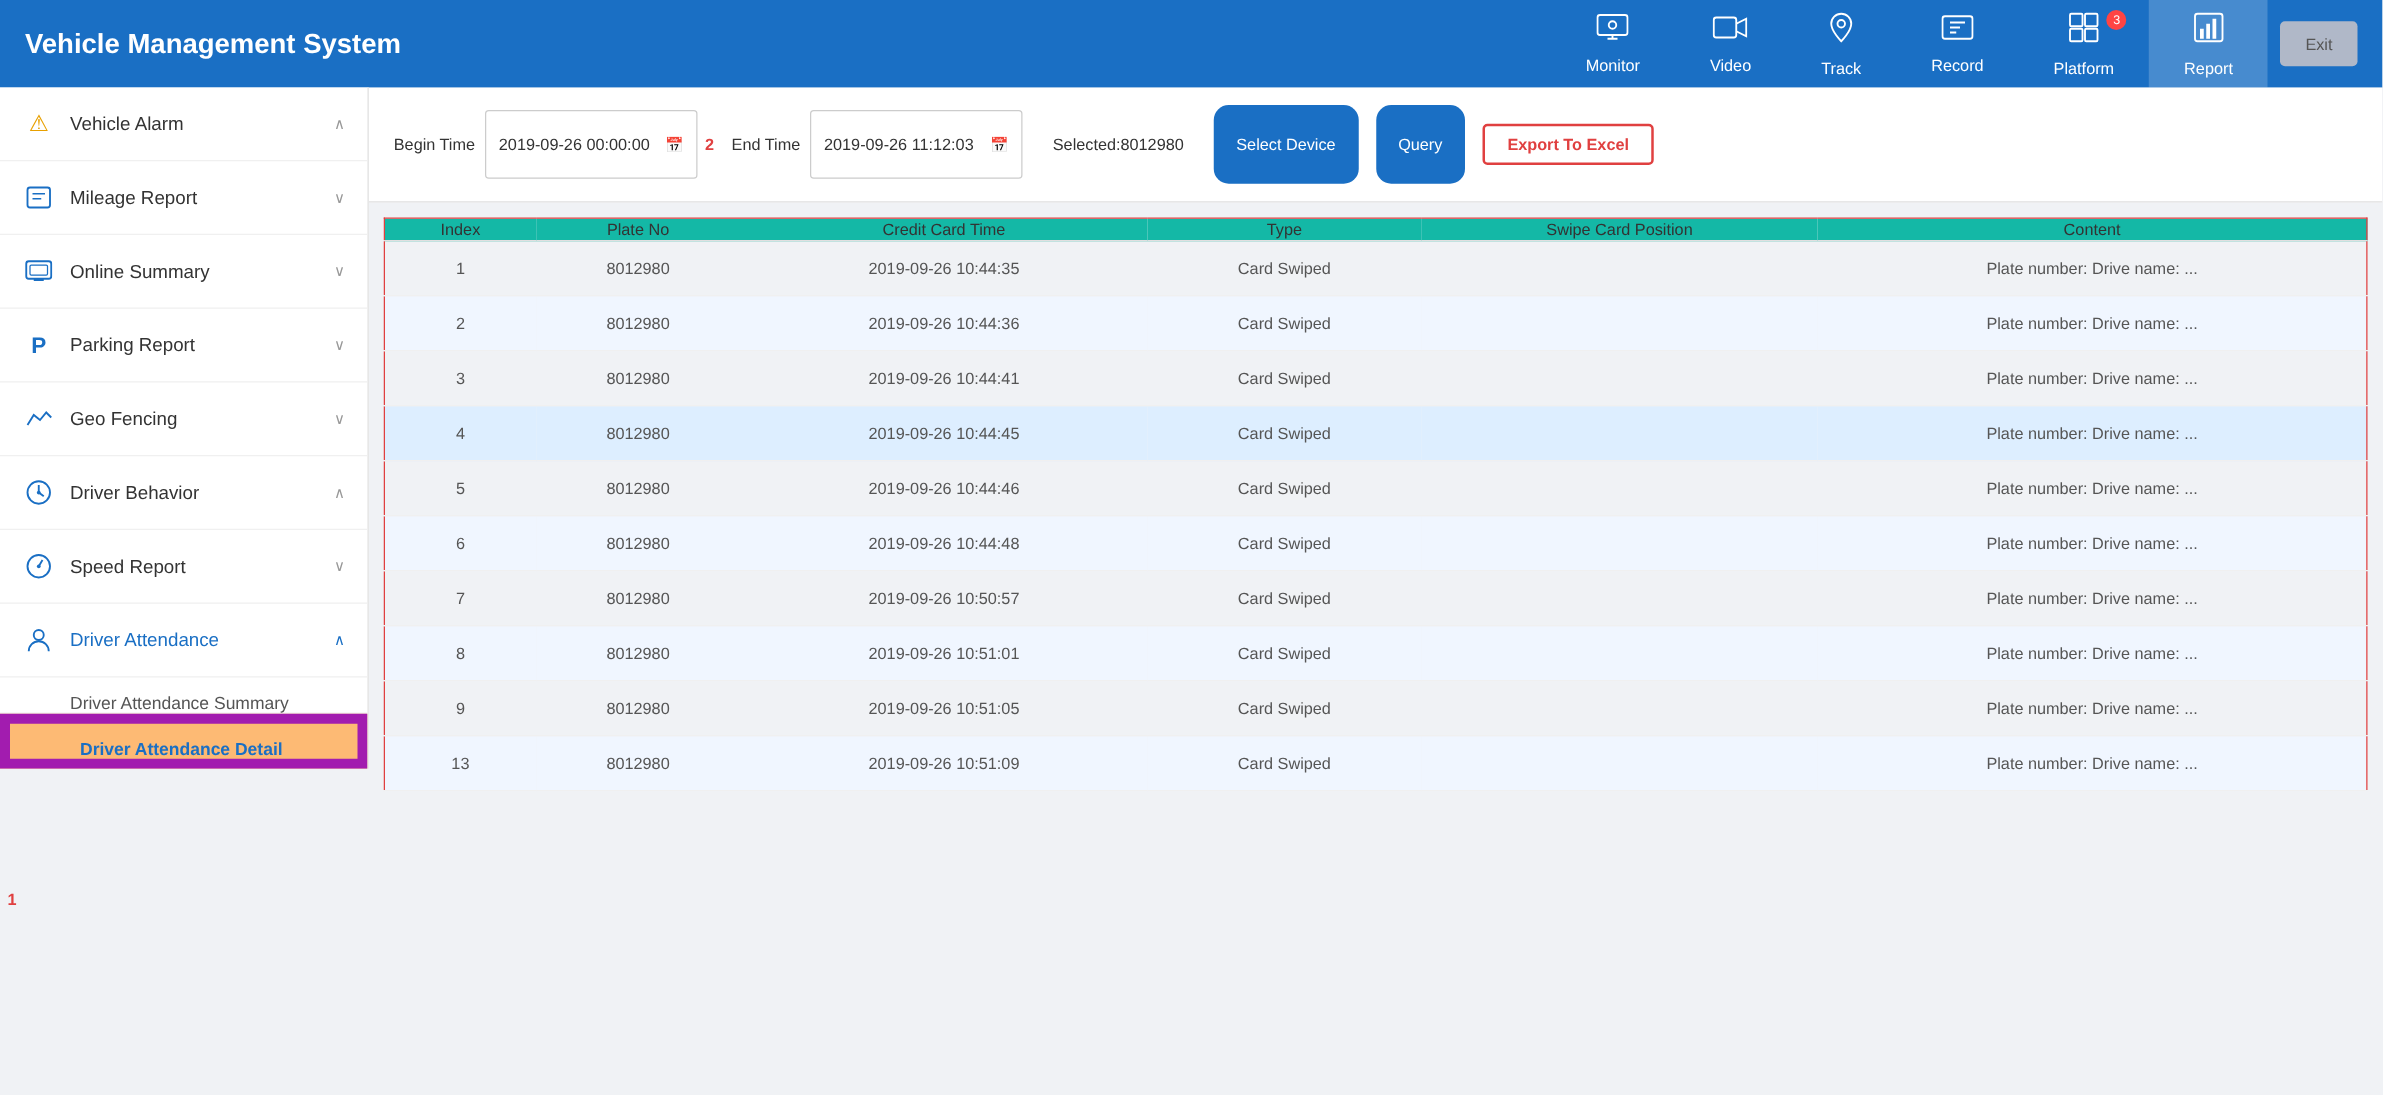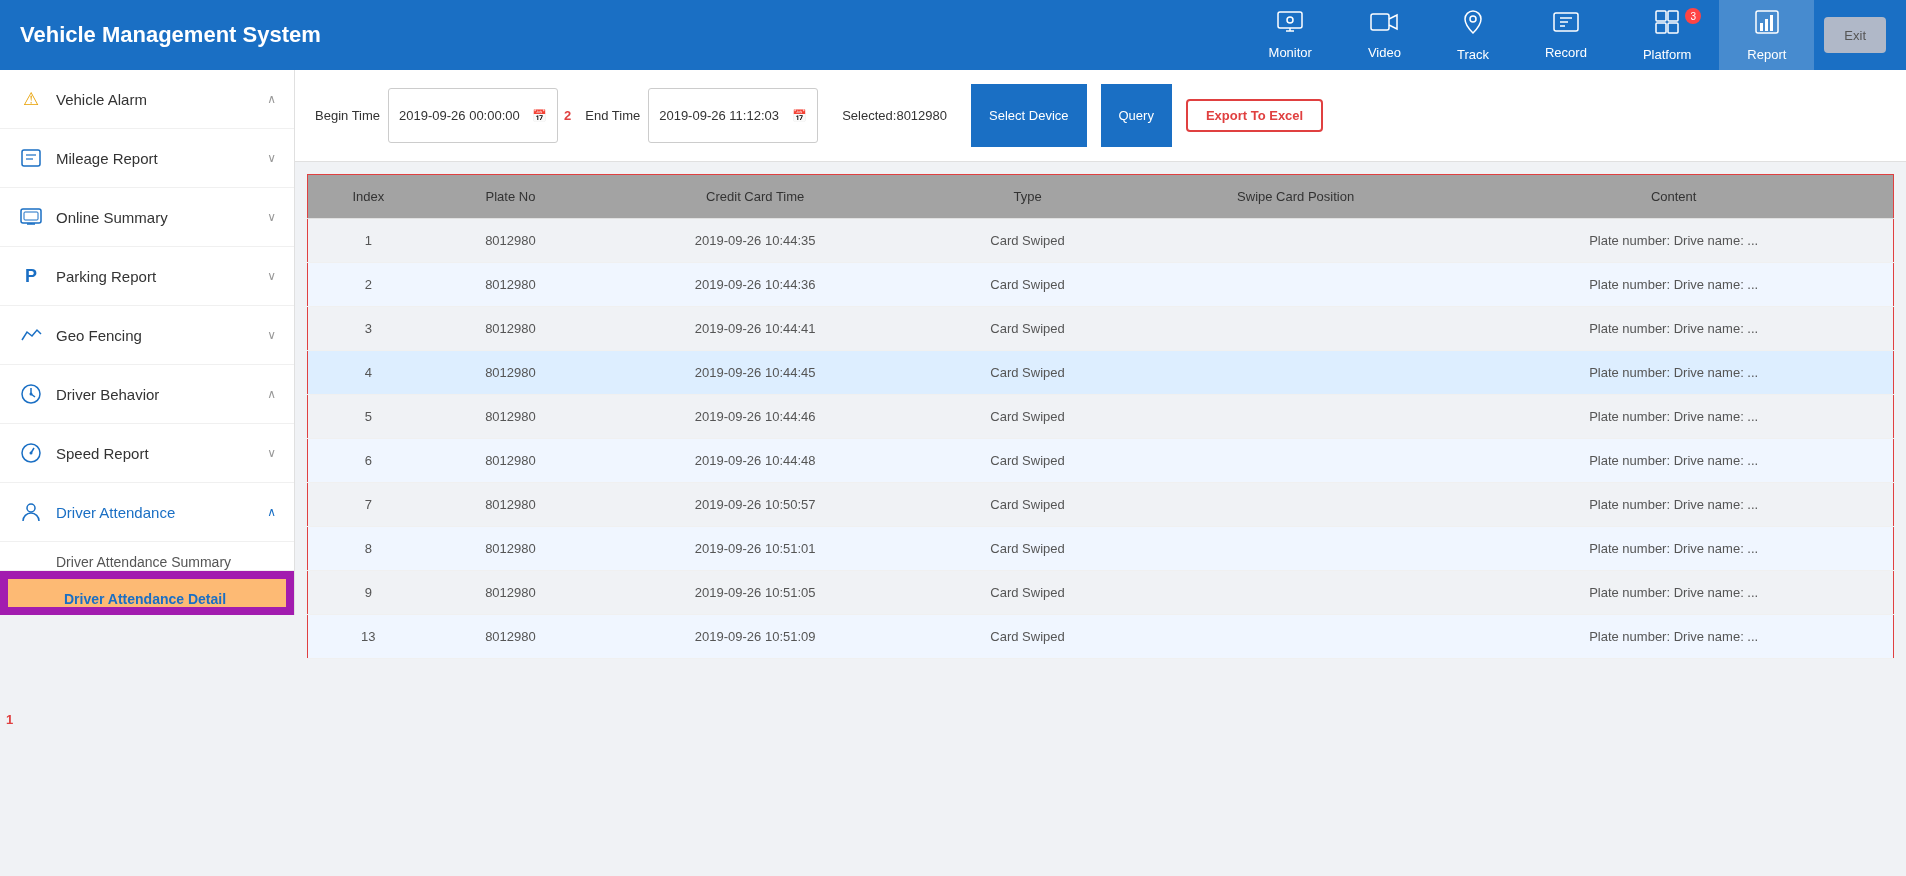--- a/index.html
+++ b/index.html
@@ -159,21 +159,21 @@
       justify-content: space-between;
       background: white;
     }
     .filter-input-icon { color: #999; font-size: 12px; margin-left: 6px; }
     .selected-device { color: #333; font-size: 13px; padding: 0 10px; }
     .btn-blue {
       background: #1a6fc4;
       color: white;
       border: none;
       padding: 24px 18px;
-      border-radius: 0;
+      border-radius: 12px;
       cursor: pointer;
       font-size: 13px;
     }
     .btn-export {
       background: white;
       color: #1a6fc4;
       border: 2px solid #e04040;
       padding: 7px 18px;
       border-radius: 4px;
       cursor: pointer;
@@ -192,22 +192,22 @@
     
     .table-wrapper {
       padding: 12px;
     }
     .data-table {
       width: 100%;
       border-collapse: collapse;
       border: 1px solid #e04040;
     }
     .data-table th {
-      background: #a3a3a3;
-      padding: 14px 10px;
+      background: #14b8a6;
+      padding: 1px 10px;
       text-align: center;
       font-size: 13px;
       color: #333;
       border-bottom: 1px solid #e0e0e0;
       font-weight: normal;
     }
     .data-table td {
       padding: 14px 10px;
       text-align: center;
       font-size: 13px;

